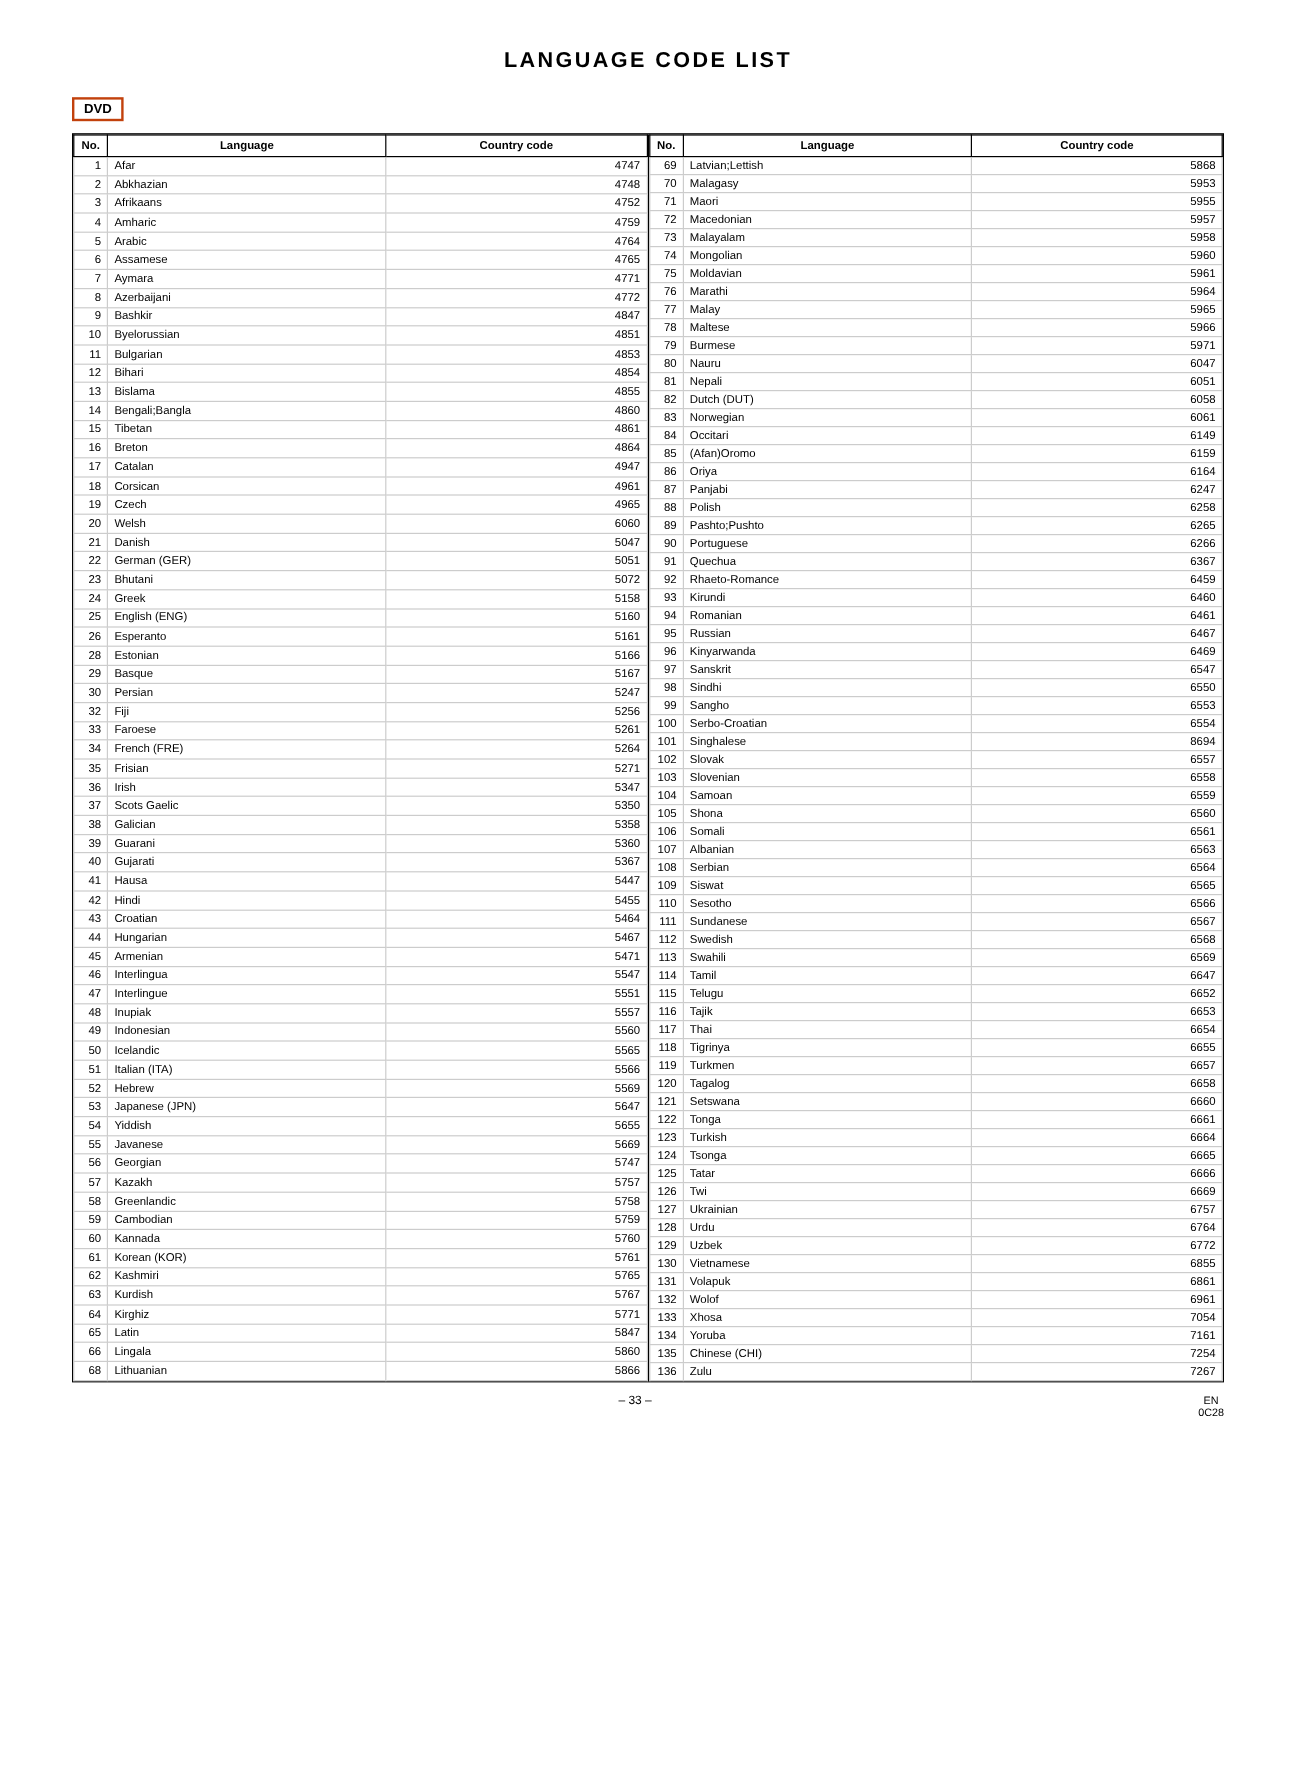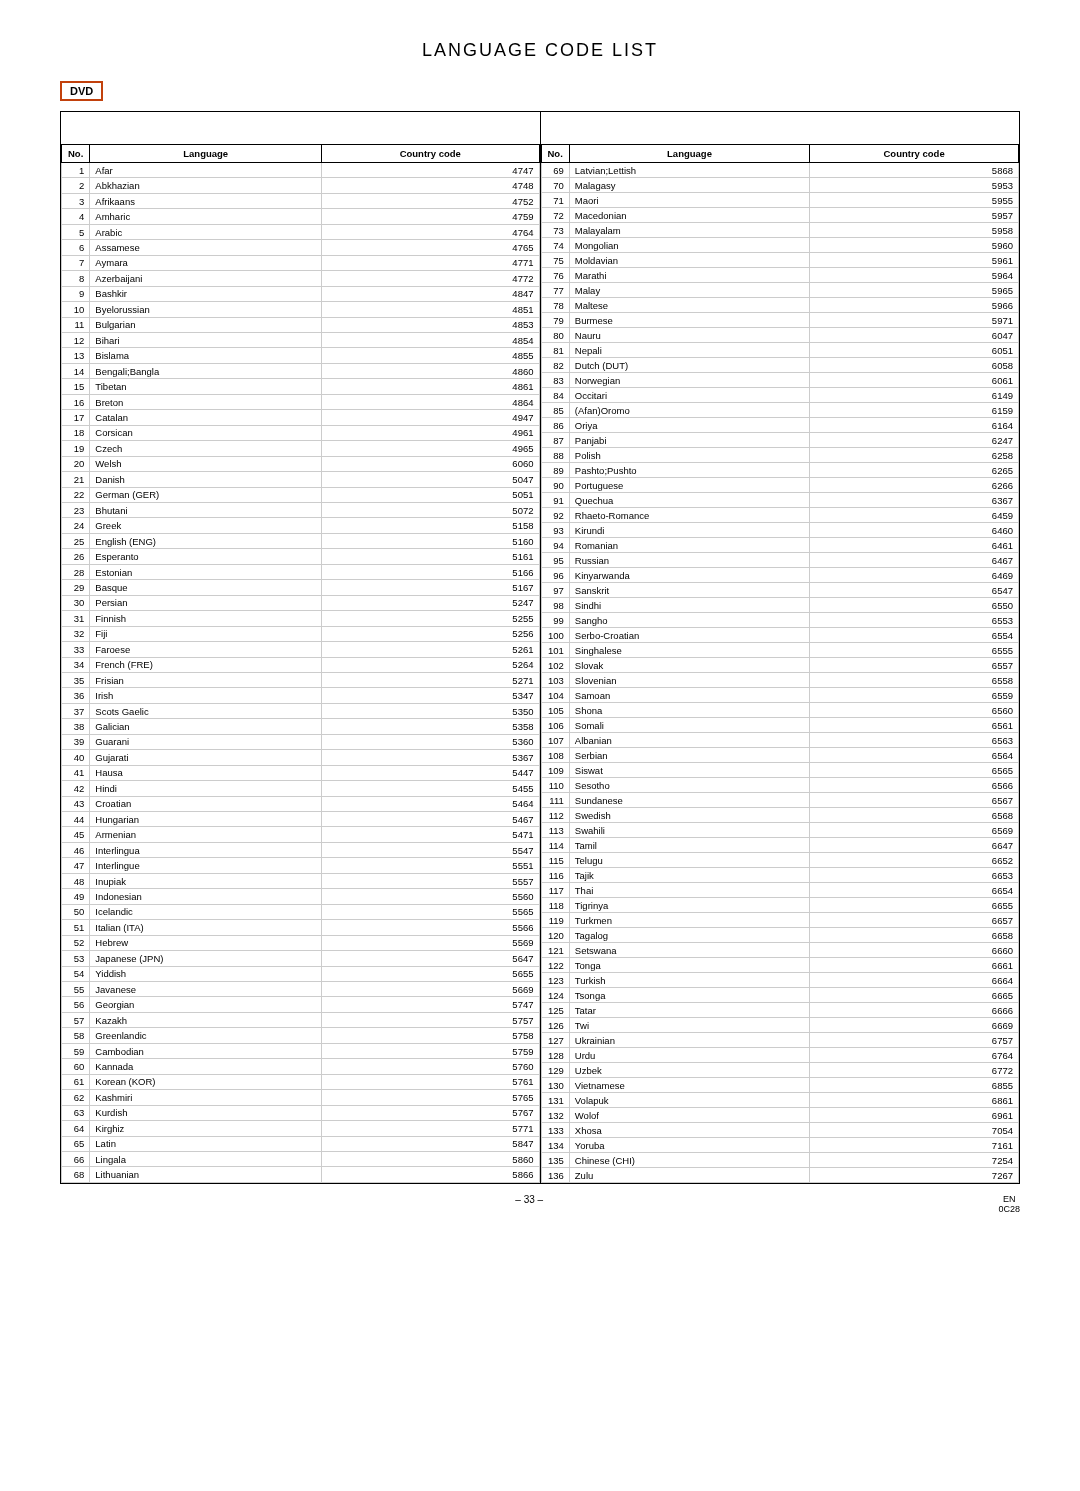--- a/index.html
+++ b/index.html
@@ -13,21 +13,21 @@
     }
     .page {
       width: 1080px;
       min-height: 1491px;
       padding: 40px 60px;
       background: #fff;
     }
     h1 {
       text-align: center;
       font-size: 18px;
-      font-weight: normal;
+      font-weight: bold;
       letter-spacing: 2px;
       margin-bottom: 20px;
     }
     .dvd-badge {
       display: inline-block;
       border: 2px solid #c2410c;
       padding: 2px 8px;
       font-size: 11px;
       font-weight: bold;
       margin-bottom: 10px;
@@ -72,21 +72,20 @@
       margin-top: 10px;
       font-size: 10px;
     }
     .footer-right {
       text-align: center;
       font-size: 9px;
     }
     table {
       border-collapse: collapse;
       width: 100%;
-      margin-top: 32px;
     }
   </style>
 </head>
 <body>
 
 <div class="page">
   <h1>LANGUAGE CODE LIST</h1>
   
   <div class="dvd-badge">DVD</div>
 
@@ -239,25 +238,20 @@
             <td>29</td>
             <td>Basque</td>
             <td>5167</td>
           </tr>
           <tr>
             <td>30</td>
             <td>Persian</td>
             <td>5247</td>
           </tr>
           <tr>
-            <td>31</td>
-            <td>Finnish</td>
-            <td>5255</td>
-          </tr>
-          <tr>
             <td>32</td>
             <td>Fiji</td>
             <td>5256</td>
           </tr>
           <tr>
             <td>33</td>
             <td>Faroese</td>
             <td>5261</td>
           </tr>
           <tr>
@@ -598,21 +592,21 @@
             <td>6553</td>
           </tr>
           <tr>
             <td>100</td>
             <td>Serbo-Croatian</td>
             <td>6554</td>
           </tr>
           <tr>
             <td>101</td>
             <td>Singhalese</td>
-            <td>6555</td>
+            <td>8694</td>
           </tr>
           <tr>
             <td>102</td>
             <td>Slovak</td>
             <td>6557</td>
           </tr>
           <tr>
             <td>103</td>
             <td>Slovenian</td>
             <td>6558</td>

